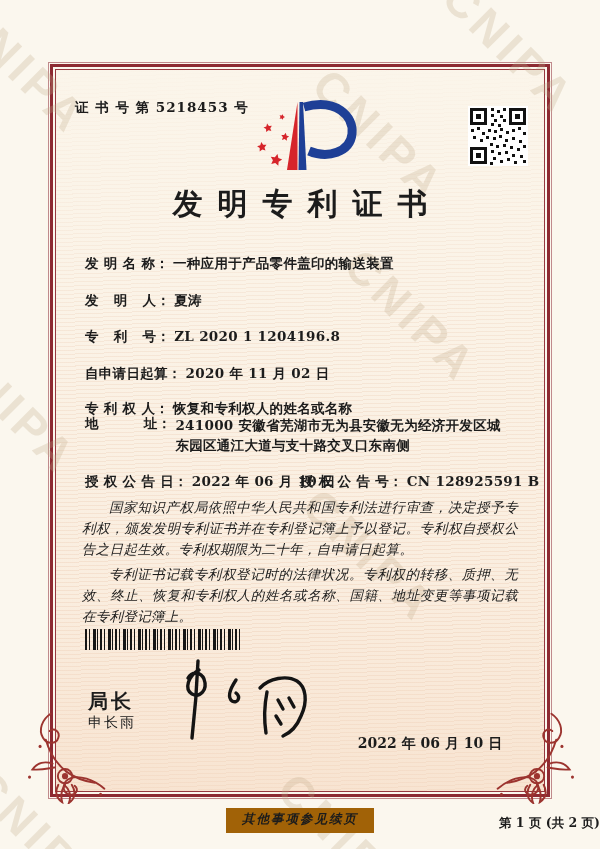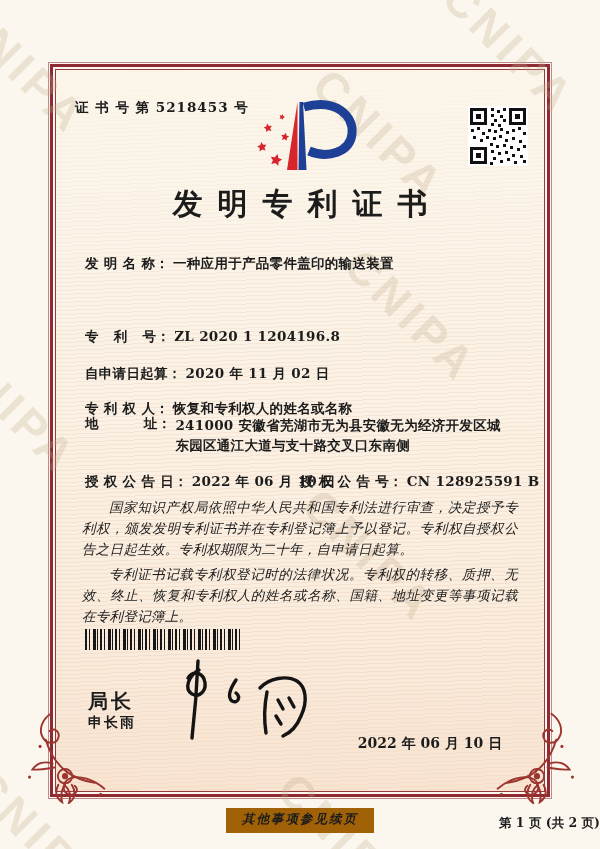--- a/index.html
+++ b/index.html
@@ -25,21 +25,21 @@
   .flabel{white-space:pre;}
   .fvalue{margin-left:4px;}
   .fvalue-wide{display:inline-block;width:338px;white-space:normal;vertical-align:top;line-height:20px;}
   .pair2{position:absolute;left:215px;top:0;}
   #paras{left:82px;top:497px;width:436px;font-size:13.5px;font-style:italic;line-height:21px;letter-spacing:0.3px;}
   #paras p{margin:0 0 4px 0;text-indent:2em;text-align:justify;}
   #barcode{left:85px;top:629px;width:158px;height:21px;
       background:repeating-linear-gradient(90deg,#161616 0 2px,transparent 2px 4px,#161616 4px 5px,
                  transparent 5px 8px,#161616 8px 11px,transparent 11px 12px,#161616 12px 13px,transparent 13px 15px);}
   #sig-title{left:88px;top:688px;font-size:20px;font-weight:600;letter-spacing:3px;}
-  #sig-name{left:88px;top:714px;font-size:14px;font-weight:700;letter-spacing:2px;}
+  #sig-name{left:88px;top:714px;font-size:14px;font-weight:400;letter-spacing:2px;}
   #signature-svg{left:168px;top:656px;}
   #issue-date{left:350px;top:735px;width:160px;text-align:center;font-size:14px;font-weight:600;}
   #page-num{left:0;width:600px;top:780px;text-align:right;font-size:12.5px;font-weight:600;margin-top:35px;}
   #note-strip{left:50%;transform:translateX(-50%);top:808px;background:#a16207;
       padding:3px 16px 5px;font-size:12.5px;font-weight:600;font-style:italic;letter-spacing:2px;white-space:nowrap;}
   .ornament{position:absolute;width:96px;height:96px;z-index:5;}
   #ornament-left{left:18px;top:708px;}
   #ornament-right{left:488px;top:708px;transform:scaleX(-1);}
   #logo-box{left:240px;top:90px;width:122px;height:90px;}
   #qr-box{left:468px;top:106px;width:60px;height:60px;background:#fff;}
@@ -174,20 +174,23 @@
         <rect x="55" y="54" width="3" height="3"></rect>
           <rect x="22" y="56" width="3" height="3"></rect>
       </g>
     </svg>
 
     <div class="abs" id="title">发明专利证书</div>
 
     <div class="row" style="top:255px">
       <span class="flabel">发 明 名 称：</span><span class="fvalue">一种应用于产品零件盖印的输送装置</span>
     </div>
+    <div class="row" style="top:292px">
+      <span class="flabel">发   明   人：</span><span class="fvalue">夏涛</span>
+    </div>
     <div class="row" style="top:328px">
       <span class="flabel">专   利   号：</span><span class="fvalue">ZL 2020 1 1204196.8</span>
     </div>
     <div class="row" style="top:365px">
       <span class="flabel">自申请日起算：</span><span class="fvalue">2020 年 11 月 02 日</span>
     </div>
     <div class="row" style="top:400px">
       <span class="flabel">专 利 权 人：</span><span class="fvalue">恢复和专利权人的姓名或名称</span>
     </div>
     <div class="row" style="top:415px">

